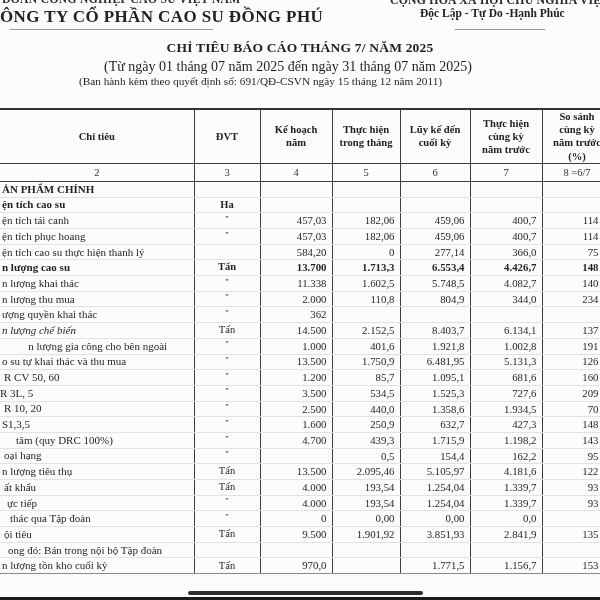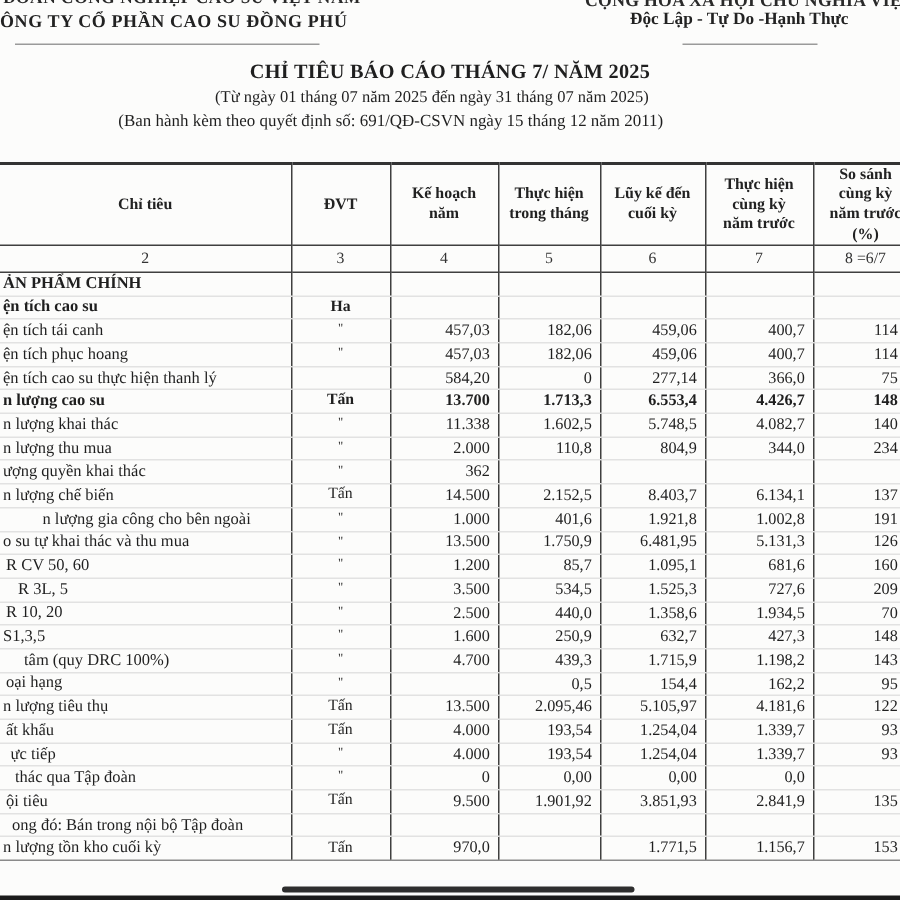--- a/index.html
+++ b/index.html
@@ -5,27 +5,27 @@
   html,body{margin:0;padding:0;}
   body{
     width:600px;height:600px;overflow:hidden;position:relative;
     background:#fcfcfb;
     font-family:"Liberation Serif","DejaVu Serif",serif;
     color:#1f1f1f;
   }
   .abs{position:absolute;}
   
   .org-line1{left:2px;top:-7px;font-size:11.5px;font-weight:bold;letter-spacing:.4px;white-space:nowrap;color:#2a2a2a;}
-  .org-line2{left:0px;top:7px;font-size:12px;font-weight:bold;letter-spacing:.4px;white-space:nowrap;color:#222;}
+  .org-line2{left:0px;top:7px;font-size:17px;font-weight:bold;letter-spacing:.4px;white-space:nowrap;color:#222;}
   .org-underline{left:10px;top:29px;width:203px;height:1px;background:#9a9a9a;}
   .rep-line1{left:390px;top:-7px;font-size:11.8px;font-weight:bold;letter-spacing:.2px;white-space:nowrap;color:#2a2a2a;}
   .rep-line2{left:420px;top:7px;font-size:11.5px;font-weight:bold;white-space:nowrap;color:#222;}
   .rep-underline{left:455px;top:29px;width:90px;height:1px;background:#9a9a9a;}
   .doc-title{left:0;top:40px;width:600px;text-align:center;font-size:13.5px;font-weight:bold;letter-spacing:.2px;}
-  .doc-sub1{left:0;top:59px;width:576px;text-align:center;font-size:11px;}
+  .doc-sub1{left:0;top:59px;width:576px;text-align:center;font-size:14px;}
   .doc-sub2{left:0;top:75px;width:521px;text-align:center;font-size:11.3px;}
 
   
   .table-wrap{left:0;top:108px;width:600px;height:466px;overflow:hidden;}
   table{border-collapse:collapse;table-layout:fixed;width:612px;}
   col.c-label{width:194px;} col.c-dvt{width:66px;} col.c-plan{width:72px;}
   col.c-month{width:68px;} col.c-cum{width:70px;} col.c-prev{width:72px;} col.c-ratio{width:70px;}
   th,td{border-right:1px solid #3f3f3f;padding:0;margin:0;vertical-align:middle;overflow:hidden;white-space:nowrap;}
   thead tr.hdr th{
     border-top:2px solid #333;border-bottom:1px solid #3f3f3f;
@@ -49,21 +49,21 @@
   .home-indicator{left:188px;top:591px;width:235px;height:4px;border-radius:3px;background:#2e2e2e;}
   .bottom-strip{left:0;top:597px;width:600px;height:3px;background:#1b1b1b;}
 </style>
 </head>
 <body>
 
 <div class="abs org-line1">ĐOÀN CÔNG NGHIỆP CAO SU VIỆT NAM</div>
 <div class="abs org-line2">ÔNG TY CỔ PHẦN CAO SU ĐỒNG PHÚ</div>
 <div class="abs org-underline"></div>
 <div class="abs rep-line1">CỘNG HÒA XÃ HỘI CHỦ NGHĨA VIỆ</div>
-<div class="abs rep-line2">Độc Lập - Tự Do -Hạnh Thực</div>
+<div class="abs rep-line2">Độc Lập - Tự Do -Hạnh Phúc</div>
 <div class="abs rep-underline"></div>
 
 <div class="abs doc-title">CHỈ TIÊU BÁO CÁO THÁNG 7/ NĂM 2025</div>
 <div class="abs doc-sub1">(Từ ngày 01 tháng 07 năm 2025 đến ngày 31 tháng 07 năm 2025)</div>
 <div class="abs doc-sub2">(Ban hành kèm theo quyết định số:  691/QĐ-CSVN ngày 15 tháng 12 năm 2011)</div>
 
 <div class="abs table-wrap">
   <table>
     <colgroup>
       <col class="c-label">
@@ -178,21 +178,21 @@
         <tr>
           <td class="lbl" style="padding-left: 2px;">ượng quyền khai thác</td>
           <td class="dvt"><span class="ditto">"</span></td>
           <td class="num">362</td>
           <td class="num"></td>
           <td class="num"></td>
           <td class="num"></td>
           <td class="ratio"></td>
         </tr>
         <tr>
-          <td class="lbl" style="padding-left: 2px;">n lượng chế biến</td>
+          <td class="lbl" style="padding-left: 2px; font-style: italic;">n lượng chế biến</td>
           <td class="dvt">Tấn</td>
           <td class="num">14.500</td>
           <td class="num">2.152,5</td>
           <td class="num">8.403,7</td>
           <td class="num">6.134,1</td>
           <td class="ratio">137</td>
         </tr>
         <tr>
           <td class="lbl" style="padding-left: 2px; text-align: center;">n lượng gia công cho bên ngoài</td>
           <td class="dvt"><span class="ditto">"</span></td>
@@ -214,21 +214,21 @@
         <tr>
           <td class="lbl" style="padding-left: 4px;">R CV 50, 60</td>
           <td class="dvt"><span class="ditto">"</span></td>
           <td class="num">1.200</td>
           <td class="num">85,7</td>
           <td class="num">1.095,1</td>
           <td class="num">681,6</td>
           <td class="ratio">160</td>
         </tr>
         <tr>
-          <td class="lbl" style="padding-left: 12px;">R 3L, 5</td>
+          <td class="lbl" style="padding-left: 0;">R 3L, 5</td>
           <td class="dvt"><span class="ditto">"</span></td>
           <td class="num">3.500</td>
           <td class="num">534,5</td>
           <td class="num">1.525,3</td>
           <td class="num">727,6</td>
           <td class="ratio">209</td>
         </tr>
         <tr>
           <td class="lbl" style="padding-left: 4px;">R 10, 20</td>
           <td class="dvt"><span class="ditto">"</span></td>

